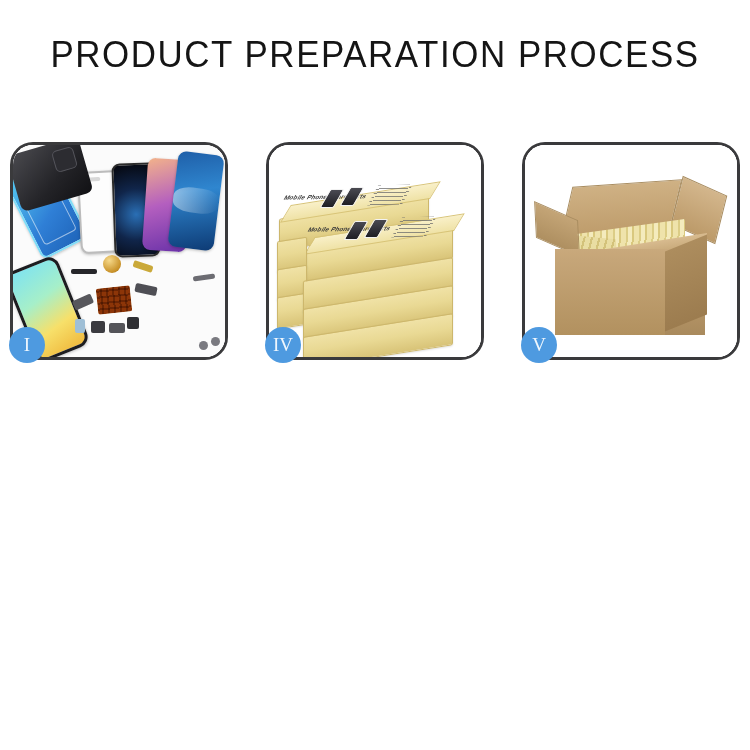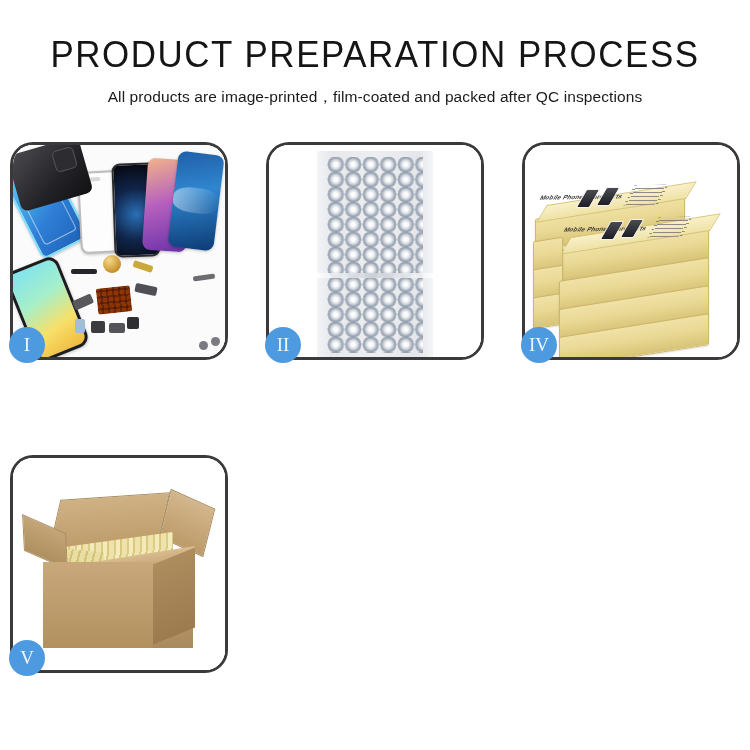--- a/index.html
+++ b/index.html
@@ -379,21 +379,20 @@
     background: rgba(120,98,64,.45);
   }
 </style>
 </head>
 <body>
 
 <div id="page">
 
   <div class="header">
     <h1 class="title">PRODUCT PREPARATION PROCESS</h1>
-    <p class="subtitle">All products are image-printed，film-coated and packed after QC inspections</p>
   </div>
 
   <div class="grid">
 
     <div class="panel">
       <div class="panel-inner">
         <div class="scene p1">
           <div class="ph ph-film"></div>
           <div class="ph ph-white"></div>
           <div class="ph ph-dark"></div>
@@ -412,31 +411,20 @@
           <div class="part flex7"></div>
           <div class="part flex8"></div>
           <div class="part flex9"></div>
           <div class="part flex10"></div>
           <div class="part flex11"></div>
         </div>
       </div>
       <div class="badge">I</div>
     </div>
 
-    <div class="panel">
-      <div class="panel-inner">
-        <div class="scene p2">
-          <div class="wrapsheet"></div>
-          <div class="bubbles"></div>
-          <div class="bubbles2"></div>
-          <div class="wrapseam"></div>
-        </div>
-      </div>
-      <div class="badge">II</div>
-    </div>
 
 
     <div class="panel">
       <div class="panel-inner">
         <div class="scene p4">
           <div class="stack">
 
             <div class="sbox" style="left:6px; top:44px;">
               <div class="sbox-top"></div>
             </div>

